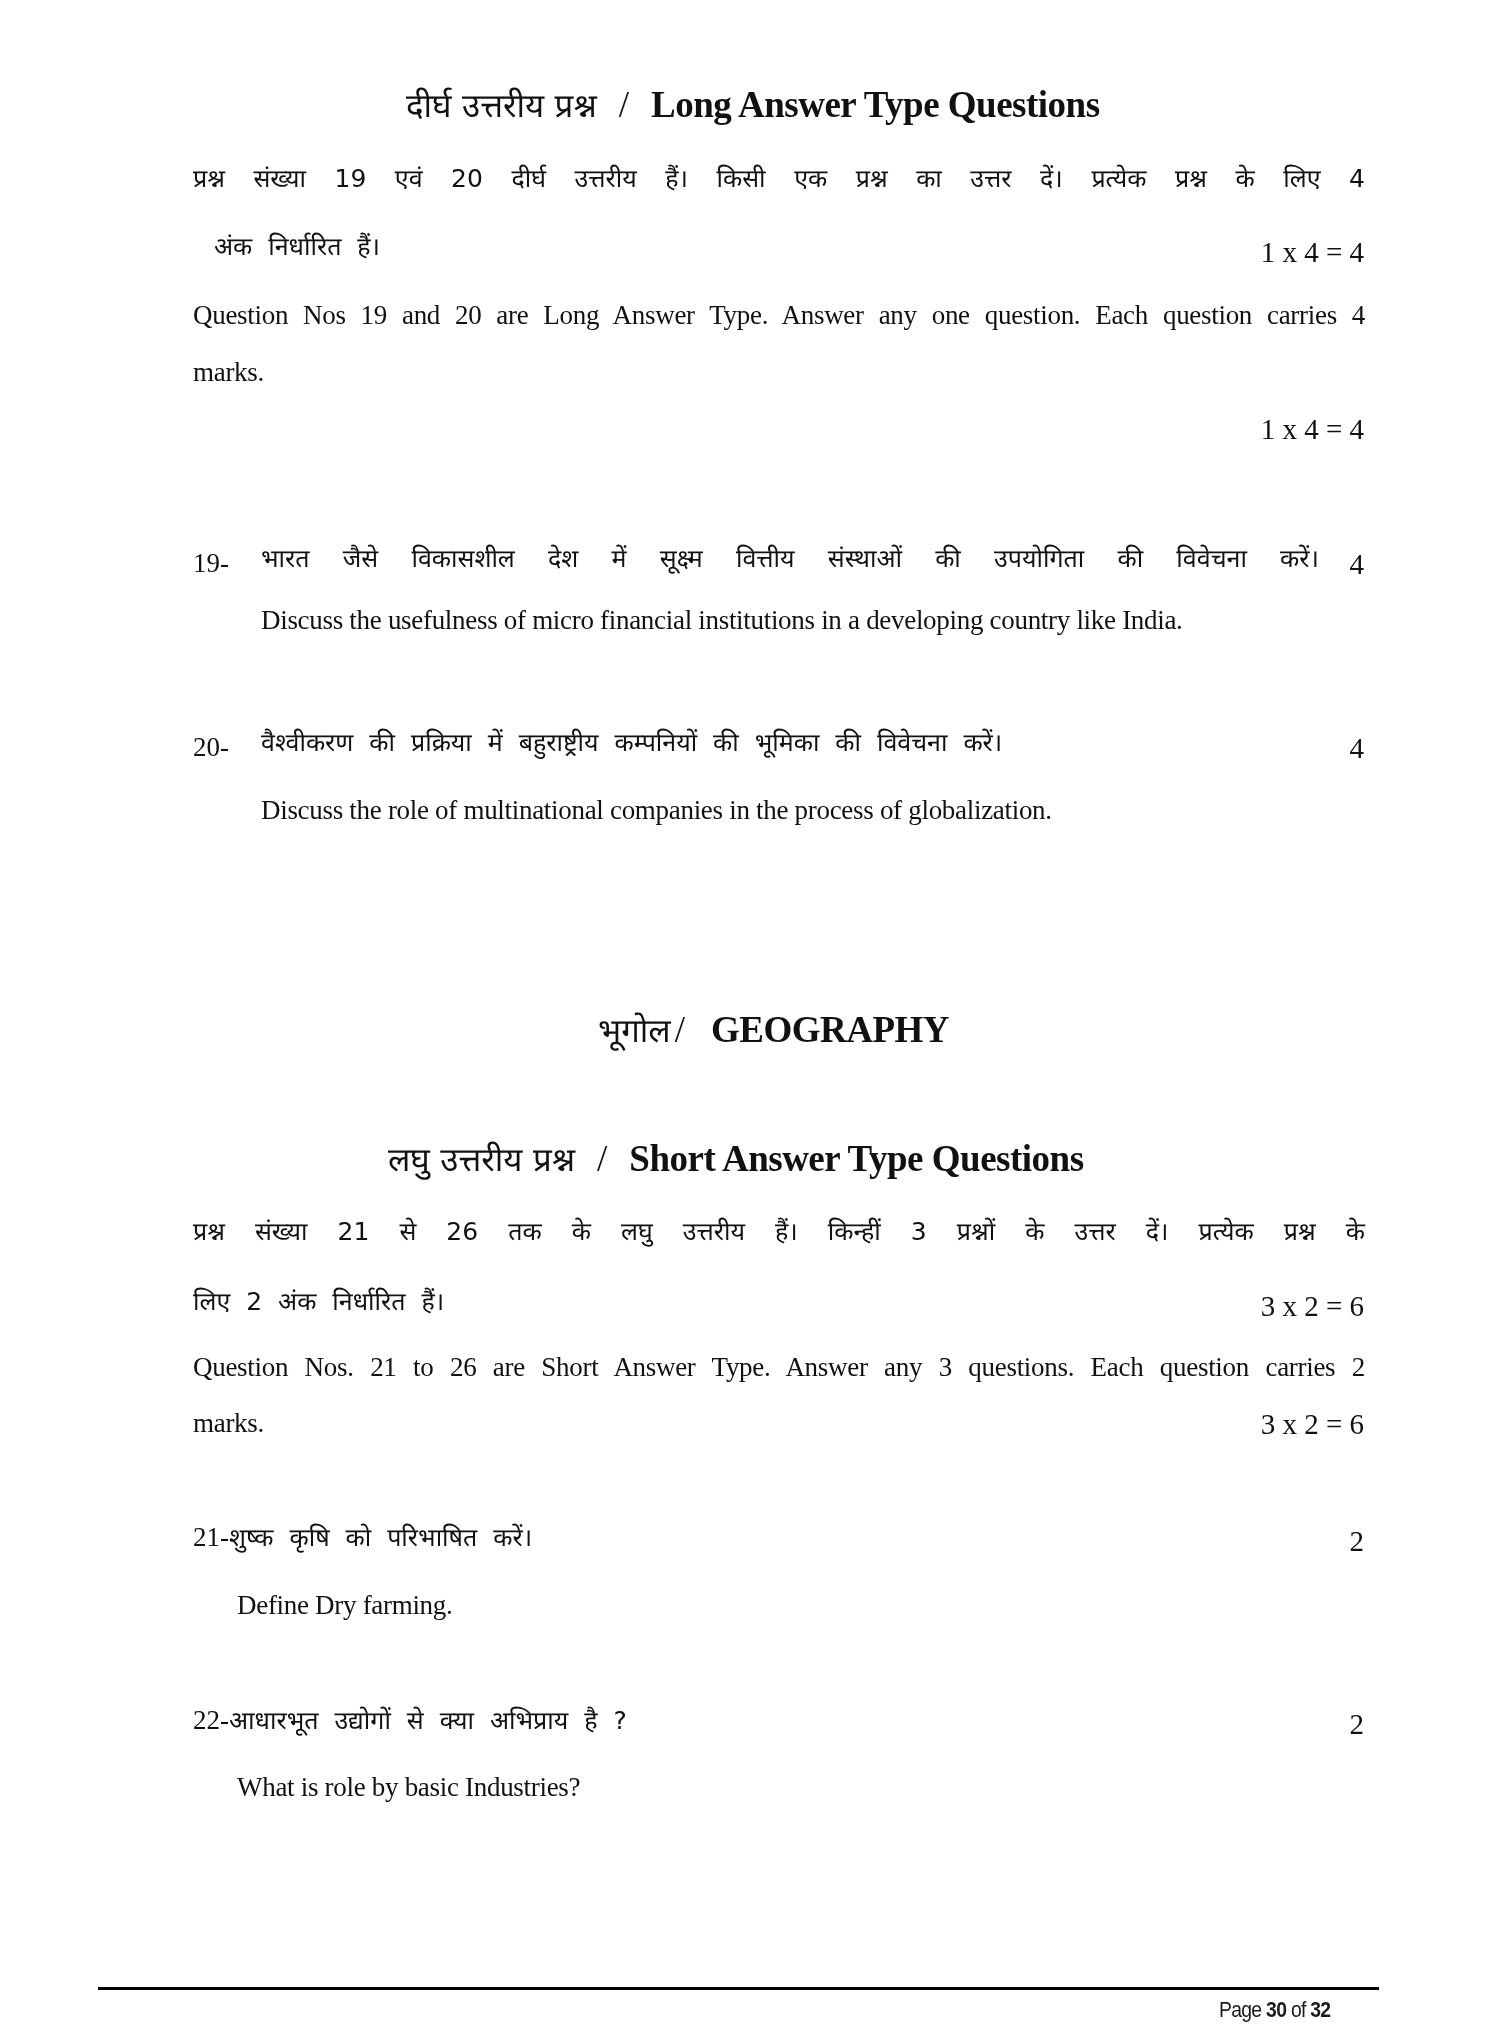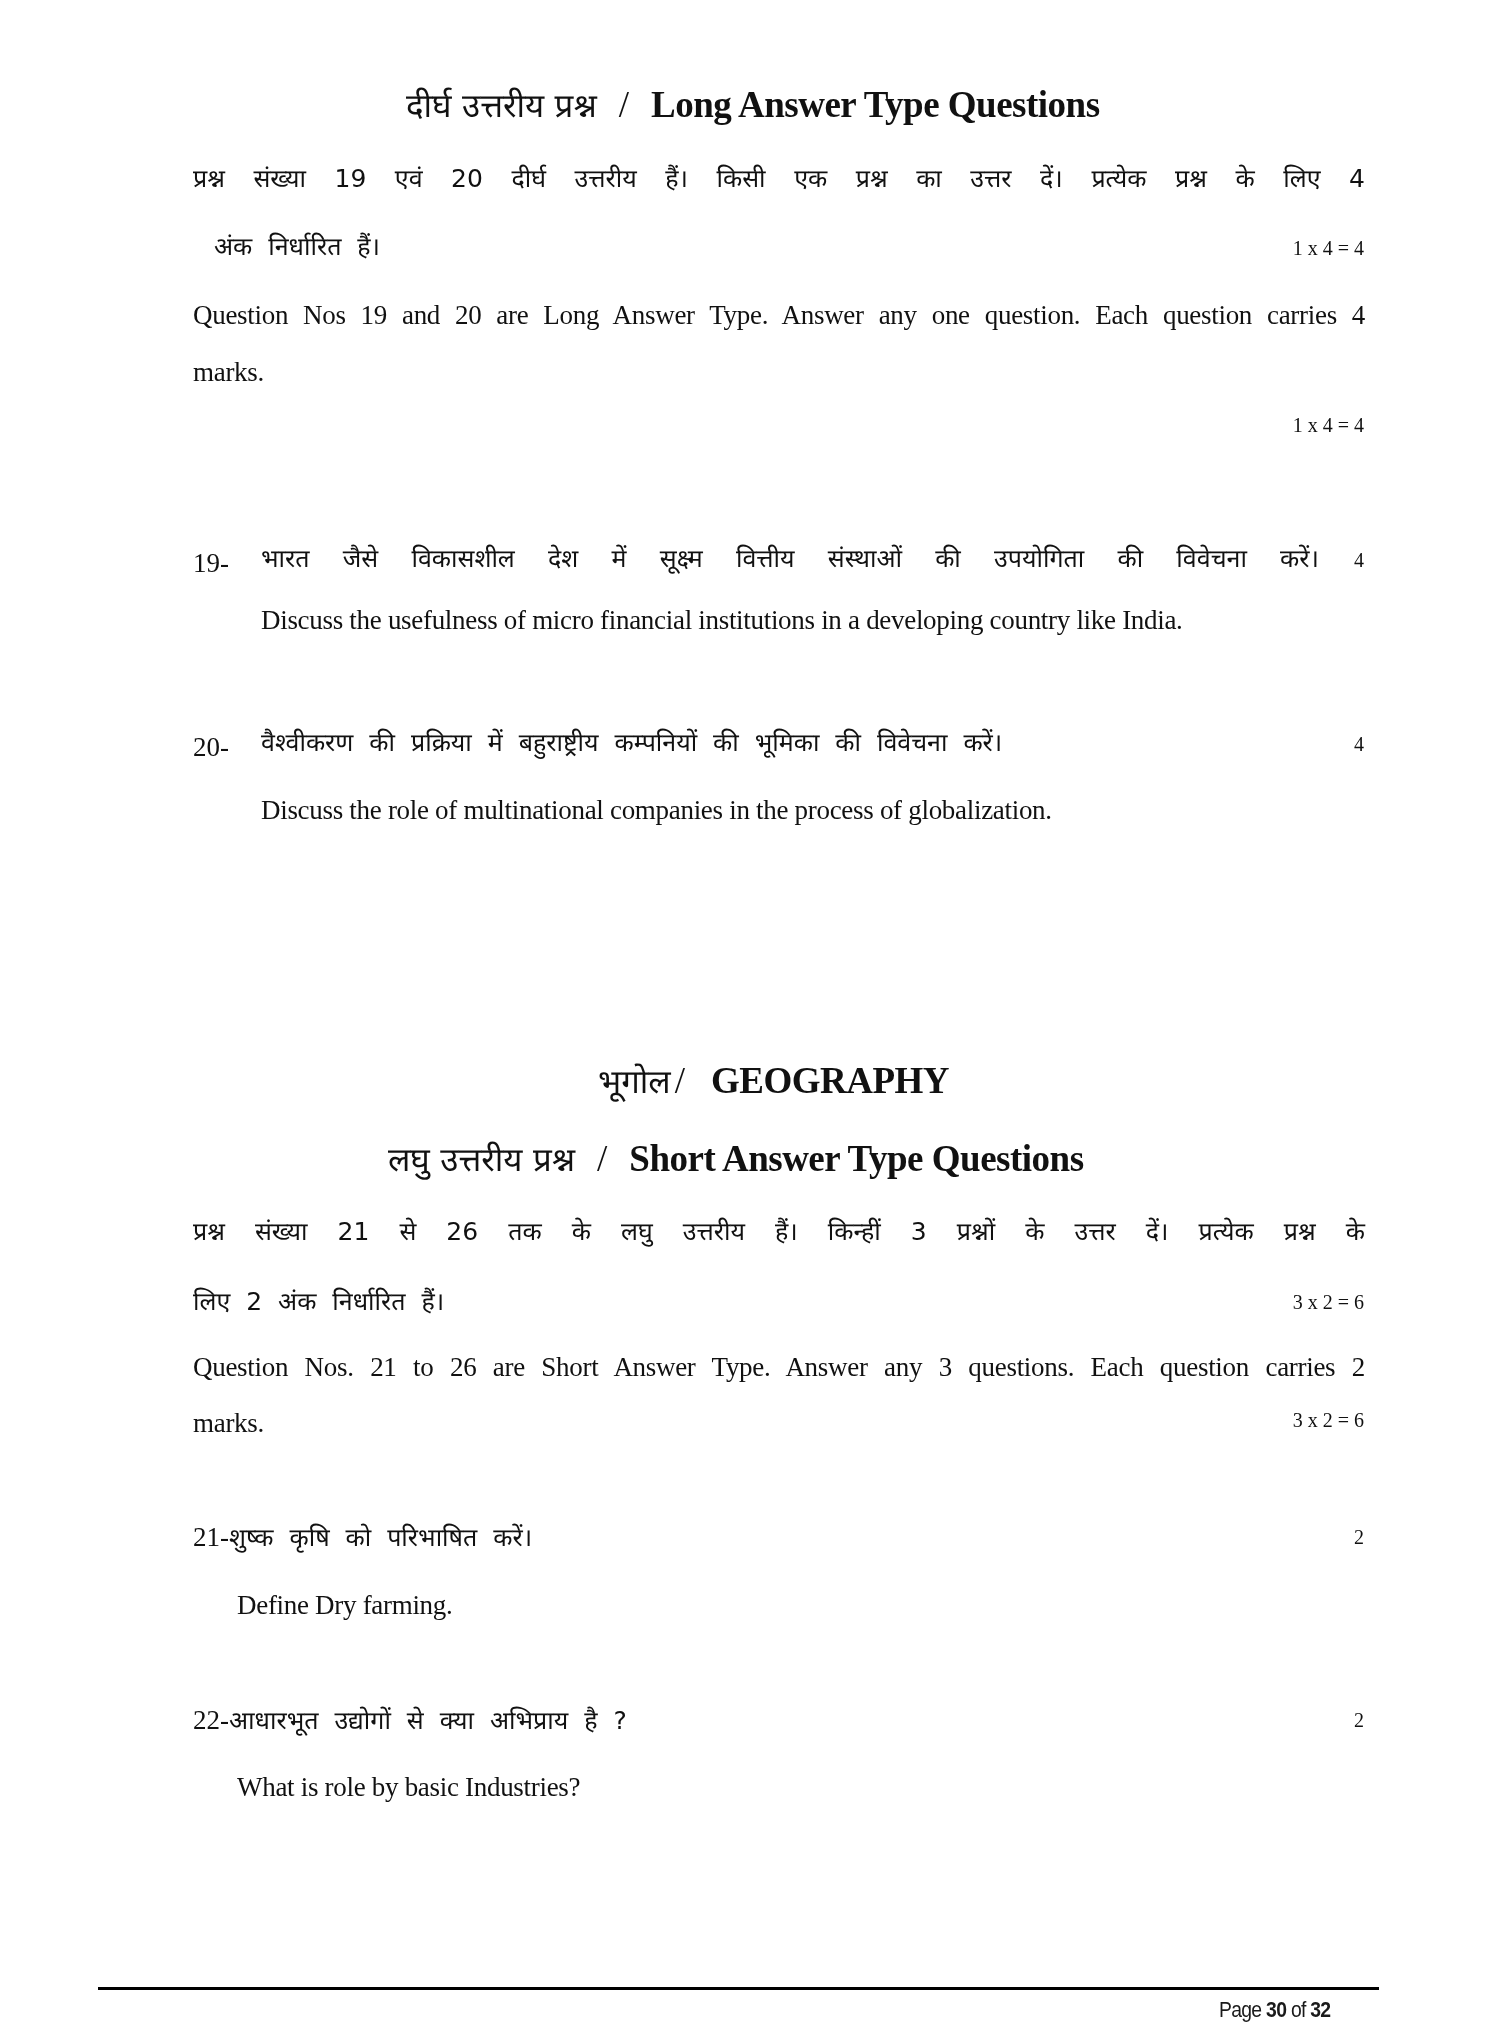--- a/index.html
+++ b/index.html
@@ -5,21 +5,21 @@
   html, body { margin:0; padding:0; background:#ffffff; }
   body { width:1505px; height:2034px; position:relative; overflow:hidden; color:#111111;
          font-family:"Liberation Serif", serif; }
   .ln { position:absolute; white-space:nowrap; line-height:1; }
   .hd { font-size:37px; }
   .hd .en { font-weight:bold; letter-spacing:-0.5px; }
   .hd .hi { font-family:"DejaVu Sans", sans-serif; font-size:33px; }
   .hd .sep { display:inline-block; margin:0 22px; font-weight:normal; }
   .hi-body { font-family:"DejaVu Sans", sans-serif; font-size:25px; word-spacing:8px; }
   .en-body { font-size:27px; letter-spacing:-0.3px; }
-  .right { position:absolute; white-space:nowrap; line-height:1; font-size:20px; text-align:right; }
+  .right { position:absolute; white-space:nowrap; line-height:1; font-size:29px; text-align:right; }
   .num { font-size:27px; }
   .rule { position:absolute; left:98px; top:1987px; width:1281px; height:3px; background:#000; }
   .footer { position:absolute; left:1219px; top:1999px; font-family:"Liberation Sans", sans-serif;
             font-size:22px; letter-spacing:-0.8px; line-height:1; color:#1a1a1a; transform:scaleX(0.88); transform-origin:left top; }
   .footer b { font-weight:bold; }
 </style>
 </head>
 <body>
 
 <div class="ln hd" style="left:406px; top:86px;">
@@ -37,21 +37,21 @@
 <div class="ln num" style="left:193px; top:550px;">19-</div>
 <div class="ln hi-body" style="left:261px; top:546px; width:1058px; text-align:justify; text-align-last:justify;">भारत जैसे विकासशील देश में सूक्ष्म वित्तीय संस्थाओं की उपयोगिता की विवेचना करें।</div>
 <div class="right" style="right:141px; top:550px;">4</div>
 <div class="ln en-body" style="left:261px; top:607px;">Discuss the usefulness of micro financial institutions in a developing country like India.</div>
 
 <div class="ln num" style="left:193px; top:734px;">20-</div>
 <div class="ln hi-body" style="left:261px; top:730px;">वैश्वीकरण की प्रक्रिया में बहुराष्ट्रीय कम्पनियों की भूमिका की विवेचना करें।</div>
 <div class="right" style="right:141px; top:734px;">4</div>
 <div class="ln en-body" style="left:261px; top:797px;">Discuss the role of multinational companies in the process of globalization.</div>
 
-<div class="ln hd" style="left:598px; top:1062px;">
+<div class="ln hd" style="left:598px; top:1011px;">
   <span class="hi">भूगोल</span><span class="sep" style="margin:0 26px 0 4px;">/</span><span class="en">GEOGRAPHY</span>
 </div>
 
 <div class="ln hd" style="left:388px; top:1140px;">
   <span class="hi">लघु उत्तरीय प्रश्न</span><span class="sep">/</span><span class="en">Short Answer Type Questions</span>
 </div>
 
 <div class="ln hi-body" style="left:193px; top:1219px; width:1172px; text-align:justify; text-align-last:justify;">प्रश्न संख्या 21 से 26 तक के लघु उत्तरीय हैं। किन्हीं 3 प्रश्नों के उत्तर दें। प्रत्येक प्रश्न के</div>
 <div class="ln hi-body" style="left:193px; top:1289px;">लिए 2 अंक निर्धारित हैं।</div>
 <div class="right" style="right:141px; top:1292px;">3 x 2 = 6</div>

